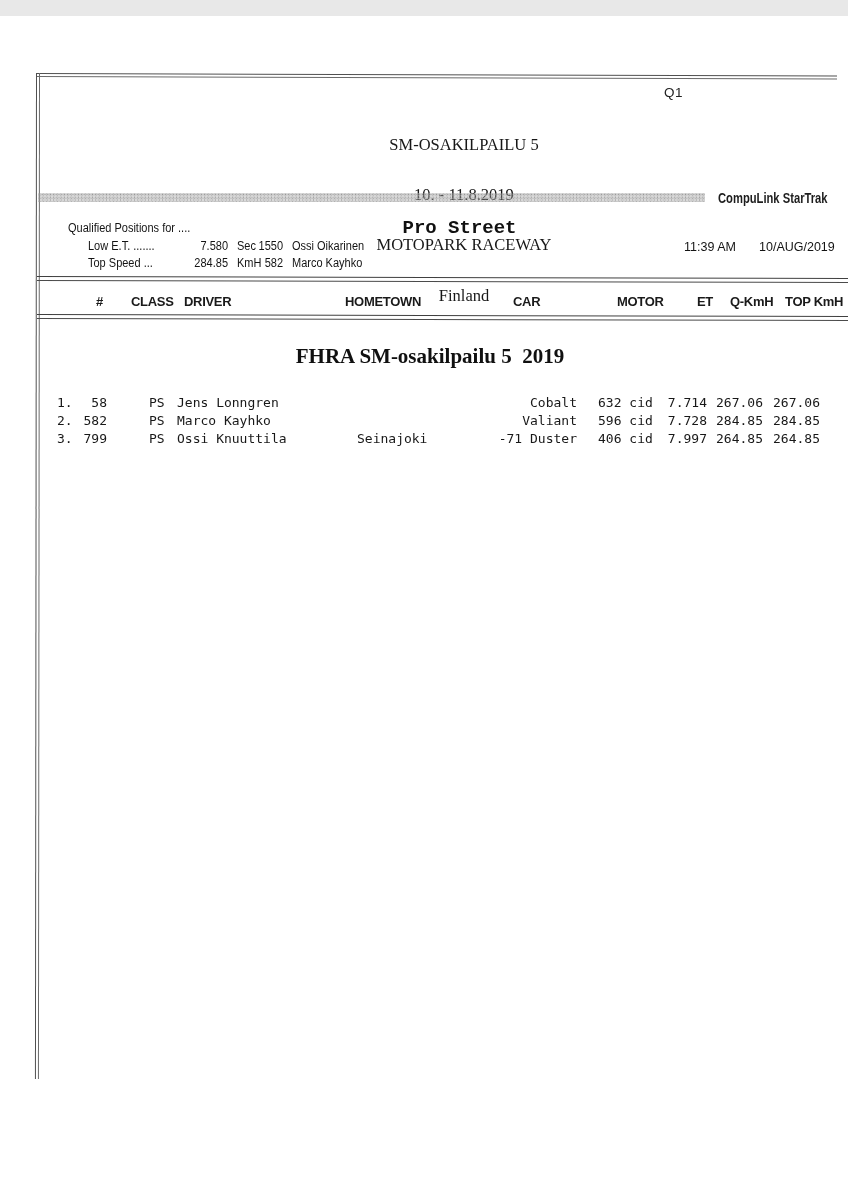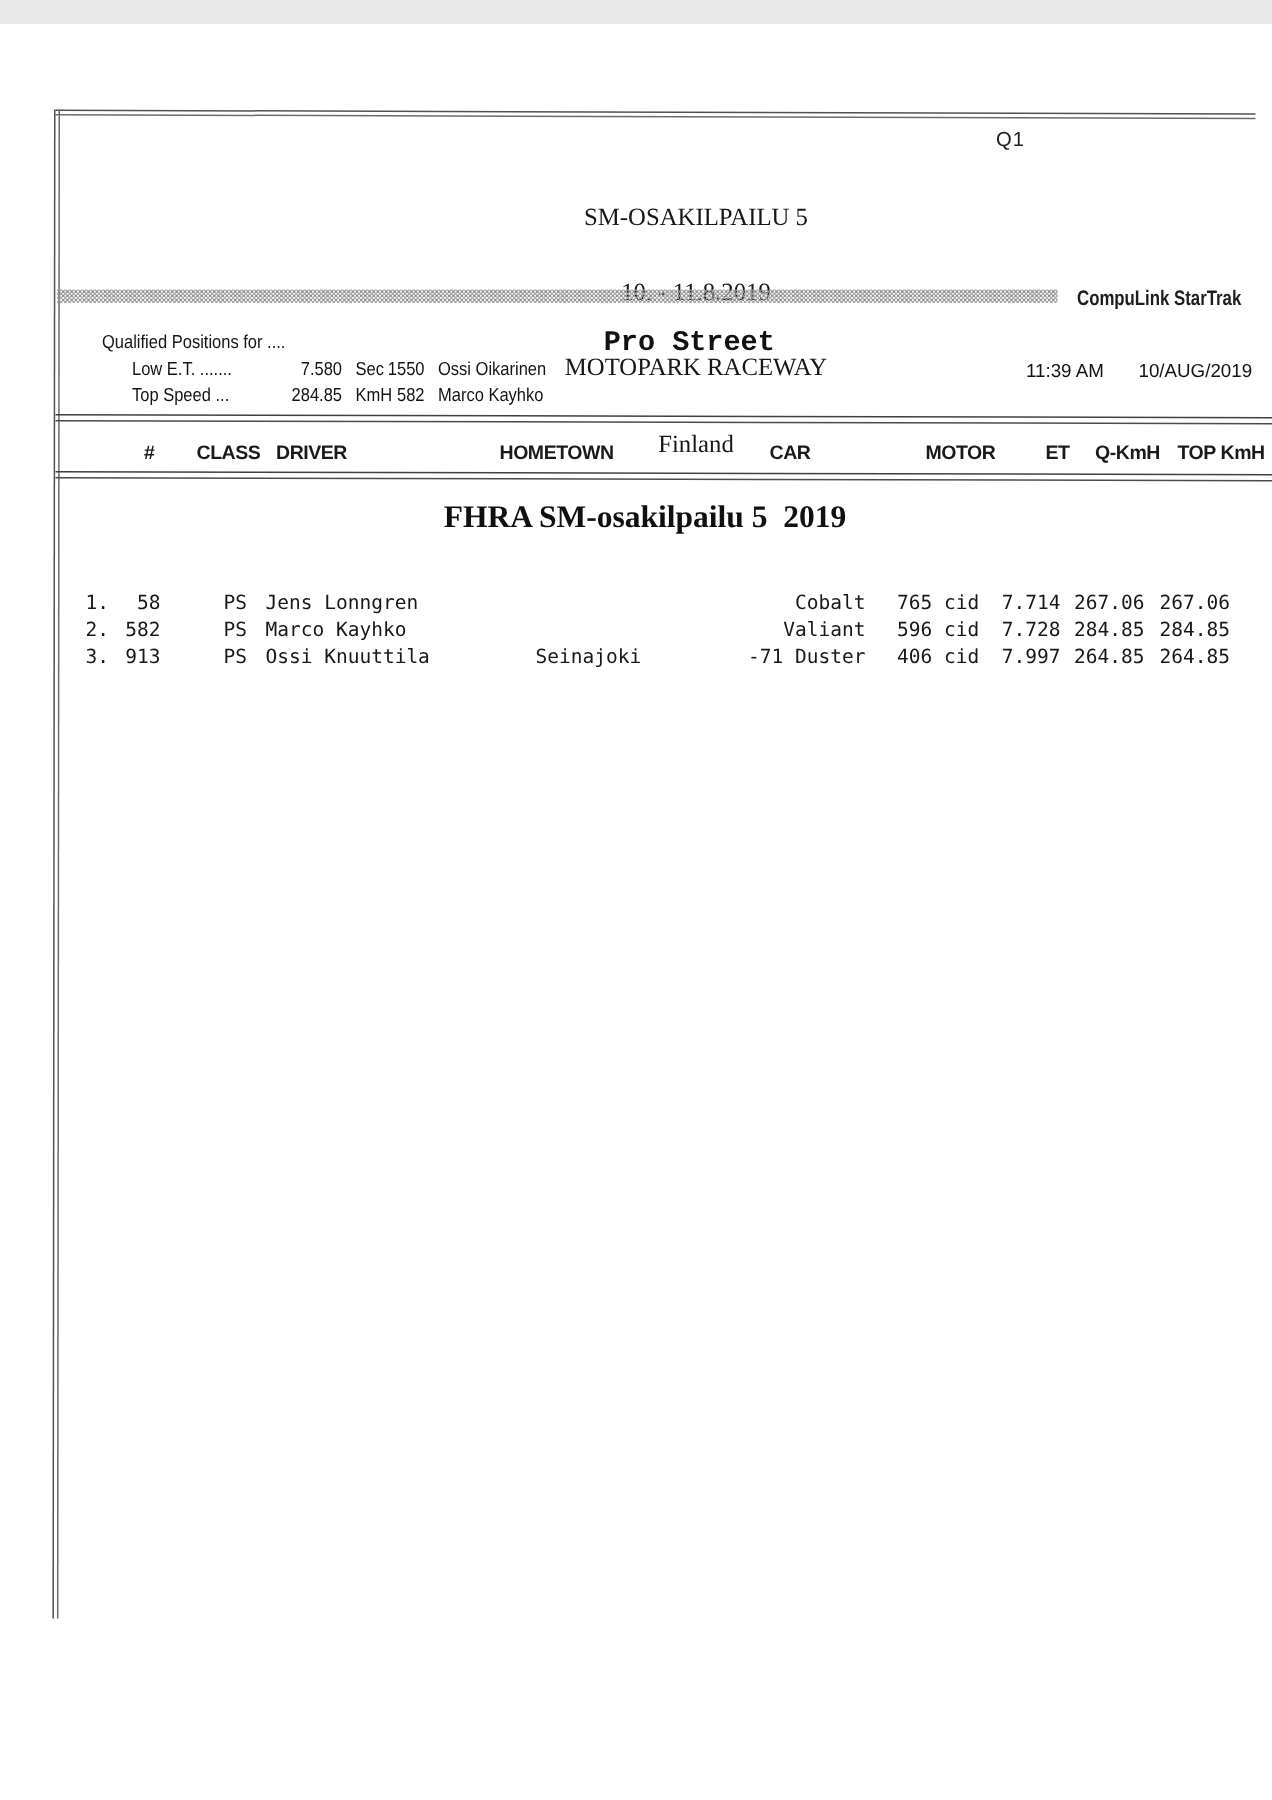--- a/index.html
+++ b/index.html
@@ -75,26 +75,26 @@
   .rule {
     position:absolute; left:37px; width:811px; height:2.6px;
     border-top:1.9px solid #404040; border-bottom:1.8px solid #4b4b4b;
     transform:rotate(0.14deg); transform-origin:left center;
   }
   .ruleA { top:260px; }
   .ruleB { top:298px; }
   .th { position:absolute; top:278px; font-weight:bold; font-size:13px;
         letter-spacing:-0.3px; color:#1a1a1a; white-space:pre; }
   .th-num{left:96px} .th-class{left:131px} .th-driver{left:184px}
-  .th-home{left:333px} .th-car{left:513px} .th-motor{left:617px}
+  .th-home{left:345px} .th-car{left:513px} .th-motor{left:617px}
   .th-et{left:697px} .th-qkmh{left:730px} .th-top{left:785px}
 
   
   .section-title {
-    left:250px; top:316px; width:360px; text-align:center;
+    left:250px; top:328px; width:360px; text-align:center;
     font-family:"Liberation Serif","DejaVu Serif",serif;
     font-weight:bold; font-size:21px; color:#101010; white-space:pre;
   }
 
   
   .trow {
     position:absolute; left:0; width:848px; height:16px;
     font-family:"DejaVu Sans Mono","Liberation Mono",monospace;
     font-size:13px; color:#181818;
   }
@@ -163,40 +163,40 @@
 
   <div class="abs section-title">FHRA SM-osakilpailu 5  2019</div>
 
   <div class="trow r0">
     <span class="c-pos">1.</span>
     <span class="c-num">58</span>
     <span class="c-class">PS</span>
     <span class="c-driver">Jens Lonngren</span>
     <span class="c-home"></span>
     <span class="c-car">Cobalt</span>
-    <span class="c-motor">765 cid</span>
+    <span class="c-motor">632 cid</span>
     <span class="c-et">7.714</span>
     <span class="c-qkmh">267.06</span>
     <span class="c-top">267.06</span>
   </div>
   <div class="trow r1">
     <span class="c-pos">2.</span>
     <span class="c-num">582</span>
     <span class="c-class">PS</span>
     <span class="c-driver">Marco Kayhko</span>
     <span class="c-home"></span>
     <span class="c-car">Valiant</span>
     <span class="c-motor">596 cid</span>
     <span class="c-et">7.728</span>
     <span class="c-qkmh">284.85</span>
     <span class="c-top">284.85</span>
   </div>
   <div class="trow r2">
     <span class="c-pos">3.</span>
-    <span class="c-num">913</span>
+    <span class="c-num">799</span>
     <span class="c-class">PS</span>
     <span class="c-driver">Ossi Knuuttila</span>
     <span class="c-home">Seinajoki</span>
     <span class="c-car">-71 Duster</span>
     <span class="c-motor">406 cid</span>
     <span class="c-et">7.997</span>
     <span class="c-qkmh">264.85</span>
     <span class="c-top">264.85</span>
   </div>
 

